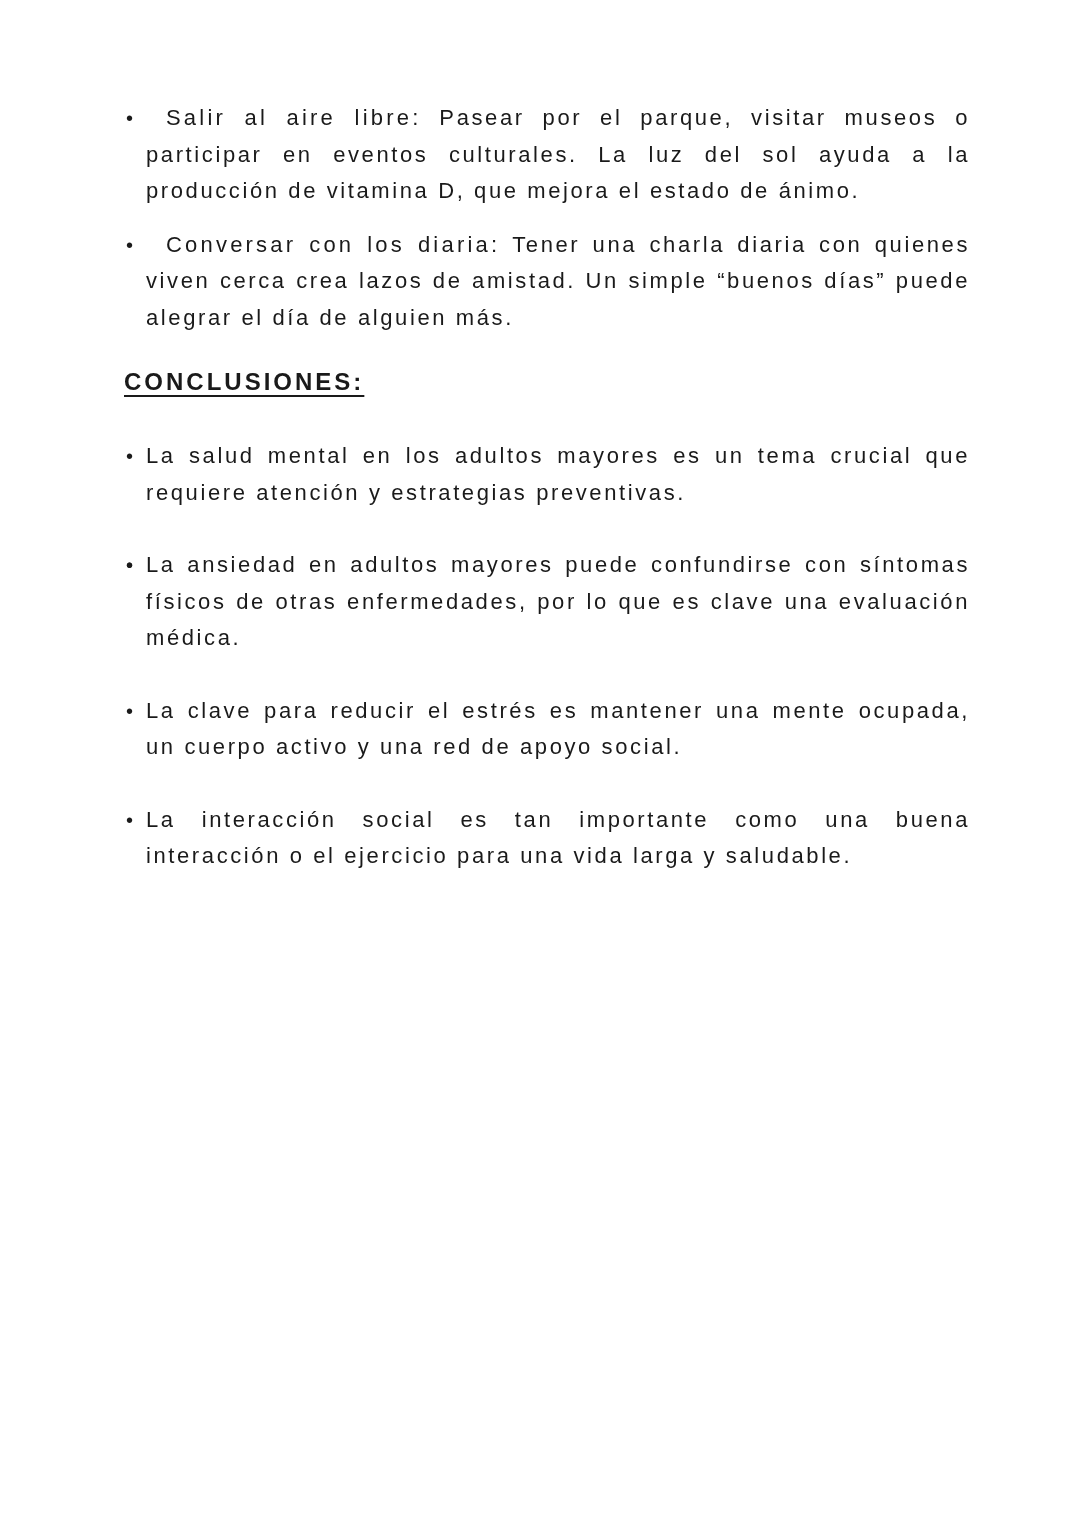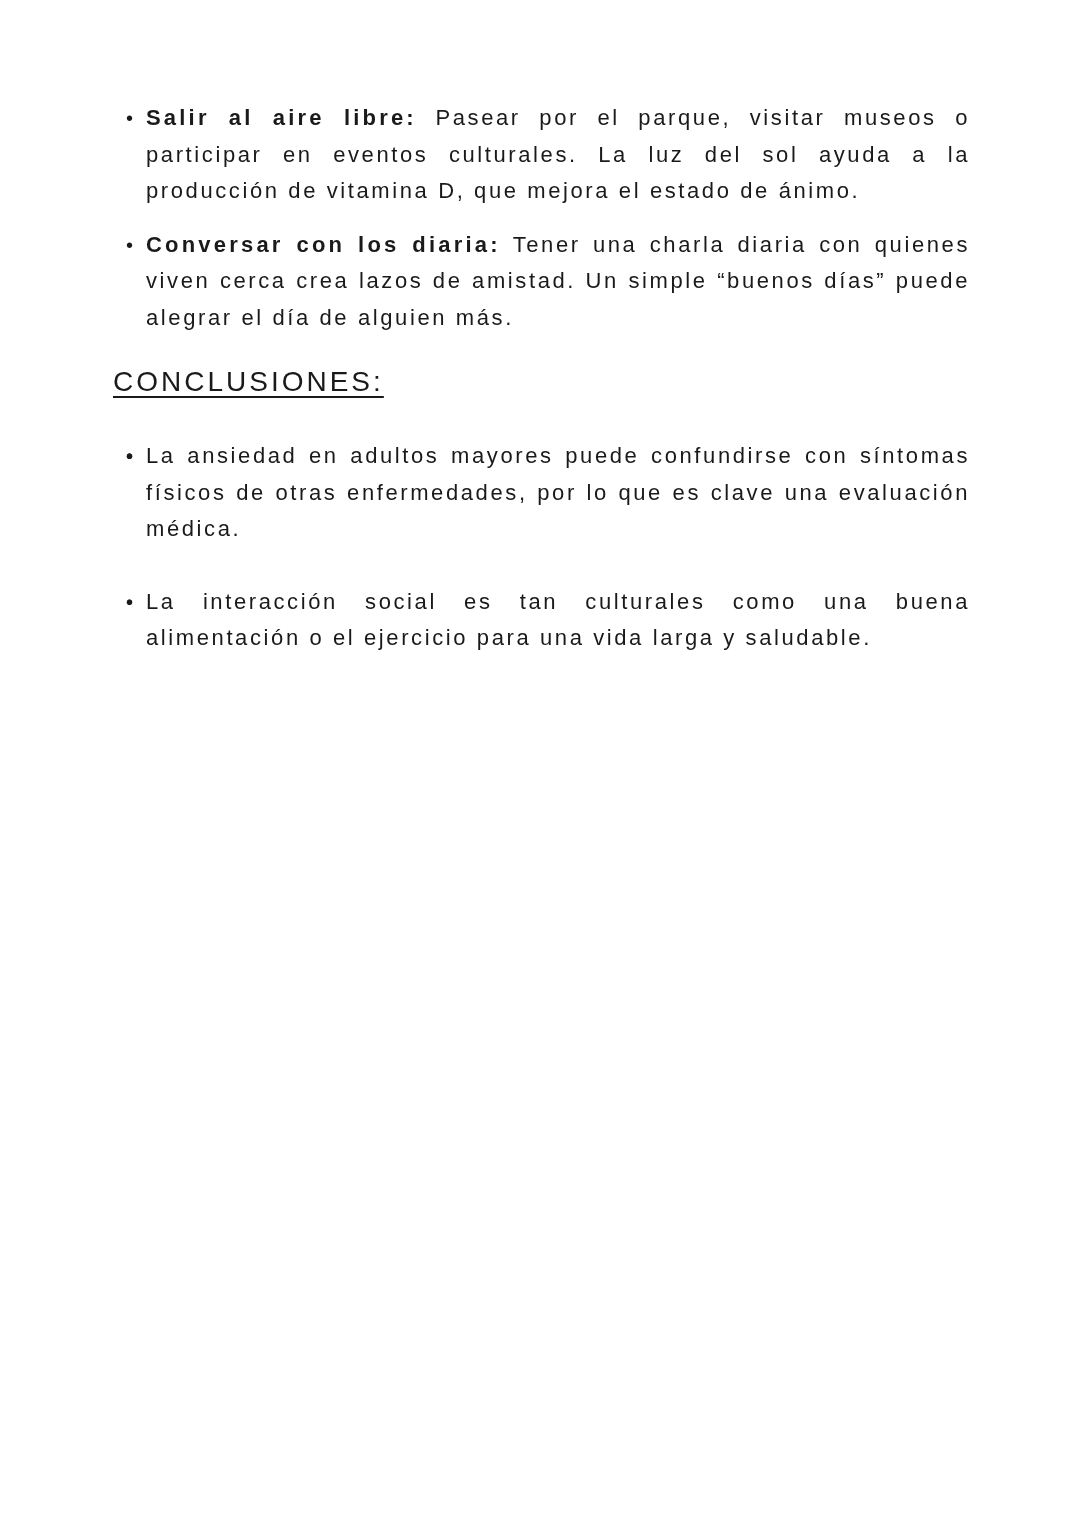--- a/index.html
+++ b/index.html
@@ -35,30 +35,31 @@
       text-align: justify;
     }
     .item .bullet {
       position: absolute;
       left: 18px;
       top: 0;
       font-size: 20px;
       letter-spacing: 0;
     }
     .item .lead {
-      font-weight: bold;
+      font-weight: normal;
       letter-spacing: 3.2px;
+      margin-left: 20px;
     }
     .tips .item {
       margin-bottom: 17px;
     }
     .heading {
-      margin: 28px 0 0 5px;
-      font-size: 28px;
-      font-weight: normal;
+      margin: 28px 0 0 16px;
+      font-size: 24px;
+      font-weight: bold;
       letter-spacing: 3px;
       text-decoration: underline;
       text-underline-offset: 5px;
       text-decoration-thickness: 2px;
       line-height: 36px;
     }
     .conclusions {
       margin-top: 38px;
     }
     .conclusions .item {
@@ -79,30 +80,32 @@
       <span class="bullet">•</span>
       <span class="lead">Conversar con los diaria:</span><span> Tener una charla diaria con quienes viven cerca crea lazos de amistad. Un simple “buenos días” puede alegrar el día de alguien más.</span>
     </li>
   </ul>
 
   <h2 class="heading">CONCLUSIONES:</h2>
 
   <ul class="conclusions">
     <li class="item">
       <span class="bullet">•</span>
+      <span>La salud mental en los adultos mayores es un tema crucial que requiere atención y estrategias preventivas.</span>
     </li>
     <li class="item">
       <span class="bullet">•</span>
     </li>
     <li class="item">
       <span class="bullet">•</span>
       <span>La ansiedad en adultos mayores puede confundirse con síntomas físicos de otras enfermedades, por lo que es clave una evaluación médica.</span>
     </li>
     <li class="item">
       <span class="bullet">•</span>
+      <span>La clave para reducir el estrés es mantener una mente ocupada, un cuerpo activo y una red de apoyo social.</span>
     </li>
     <li class="item">
       <span class="bullet">•</span>
-      <span>La interacción social es tan culturales como una buena alimentación o el ejercicio para una vida larga y saludable.</span>
+      <span>La interacción social es tan importante como una buena interacción o el ejercicio para una vida larga y saludable.</span>
     </li>
   </ul>
 
 </div>
 
 </body></html>

